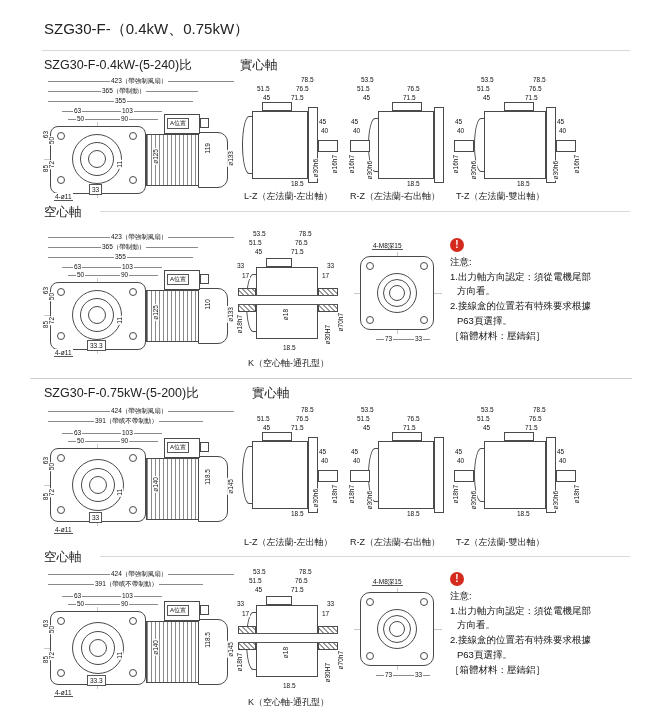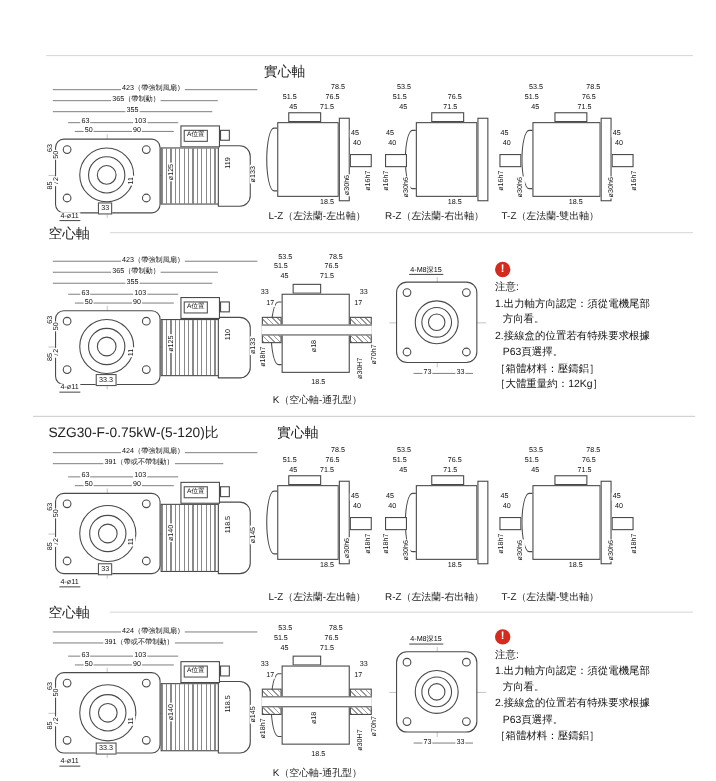--- a/index.html
+++ b/index.html
@@ -22,22 +22,24 @@
   .hatch{position:absolute;border:1px solid #4a4a4a;background:repeating-linear-gradient(45deg,#9a9a9a 0,#9a9a9a 1px,#fff 1px,#fff 3.5px);box-sizing:border-box;z-index:2}
   .note{position:absolute;font-size:9.5px;line-height:1.55;color:#111;width:185px}
   .bang{width:14px;height:14px;border-radius:50%;background:#d42b1e;color:#fff;font-weight:bold;font-size:10px;text-align:center;line-height:14px;margin-bottom:3px}
   .ind{padding-left:7px}
 </style>
 </head>
 <body>
 
 <div id="page">
 
+  <div class="title" style="left:44px;top:20px">SZG30-F-（0.4kW、0.75kW）</div>
   <div class="rule" style="left:42px;top:50px;width:588px"></div>
 
+  <div class="hd" style="left:44px;top:57px">SZG30-F-0.4kW-(5-240)比</div>
   <div class="hd" style="left:240px;top:57px">實心軸</div>
 
   <div class="view" style="left:42px;top:72px;width:195px;height:130px">
     <div class="ln" style="left:6px;top:9px;width:186px;height:1px"></div>
     <div class="dim" style="left:68px;top:5px">423（帶強制風扇）</div>
     <div class="ln" style="left:6px;top:19px;width:150px;height:1px"></div>
     <div class="dim" style="left:59px;top:15px">365（帶制動）</div>
     <div class="ln" style="left:6px;top:29px;width:145px;height:1px"></div>
     <div class="dim" style="left:72px;top:25px">355</div>
     <div class="ln" style="left:20px;top:39px;width:100px;height:1px"></div>
@@ -227,26 +229,25 @@
   </div>
 
   <div class="note" style="left:450px;top:238px">
     <div class="bang">!</div>
     <div>注意:</div>
     <div>1.出力軸方向認定：須從電機尾部</div>
     <div class="ind">方向看。</div>
     <div>2.接線盒的位置若有特殊要求根據</div>
     <div class="ind">P63頁選擇。</div>
     <div>［箱體材料：壓鑄鋁］</div>
-    <div>［大體重量約：12Kg］</div>
   </div>
 
   <div class="rule" style="left:30px;top:378px;width:602px;background:#cfcfcf"></div>
 
-  <div class="hd" style="left:44px;top:385px">SZG30-F-0.75kW-(5-120)比</div>
+  <div class="hd" style="left:44px;top:385px">SZG30-F-0.75kW-(5-200)比</div>
   <div class="hd" style="left:252px;top:385px">實心軸</div>
 
   <div class="view" style="left:42px;top:402px;width:195px;height:135px">
     <div class="ln" style="left:6px;top:9px;width:186px;height:1px"></div>
     <div class="dim" style="left:68px;top:5px">424（帶強制風扇）</div>
     <div class="ln" style="left:6px;top:19px;width:155px;height:1px"></div>
     <div class="dim" style="left:52px;top:15px">391（帶或不帶制動）</div>
     <div class="ln" style="left:20px;top:31px;width:100px;height:1px"></div>
     <div class="dim" style="left:31px;top:27px">63</div>
     <div class="dim" style="left:79px;top:27px">103</div>

